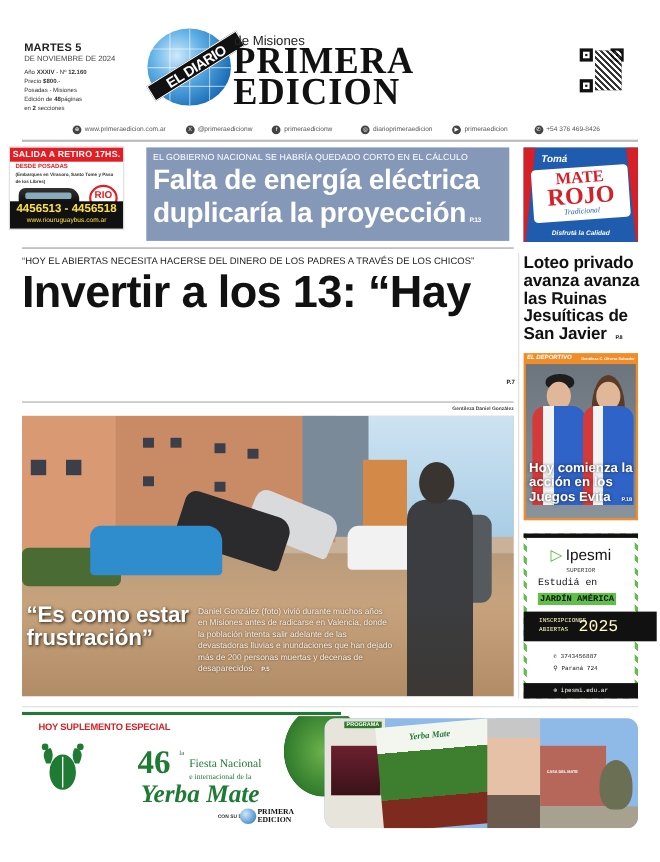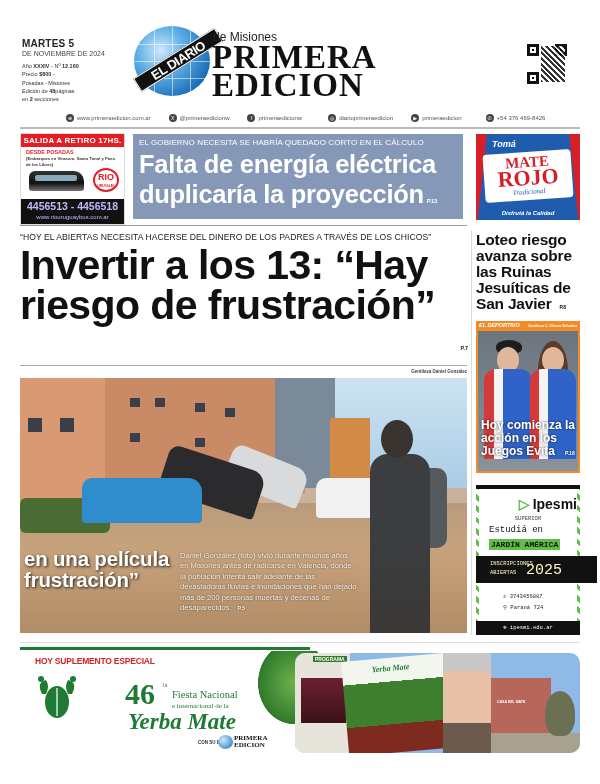--- a/index.html
+++ b/index.html
@@ -28,29 +28,29 @@
 .qr .c{position:absolute;width:12px;height:12px;border:3px solid #111;background:#fff}
 .qr .c::after{content:"";position:absolute;left:2px;top:2px;width:2px;height:2px;background:#111}
 .qr .dots{position:absolute;left:14px;top:2px;width:24px;height:36px;
   background:repeating-linear-gradient(45deg,#111 0 2px,#fff 2px 4px),#111;opacity:.85}
 .social{left:20px;top:111px;width:560px;height:14px;display:flex;align-items:center;gap:0}
 .social .item{display:flex;align-items:center;font-size:6px;color:#555;margin-right:0}
 .social .ico{width:8px;height:8px;border-radius:50%;background:#444;color:#fff;font-size:5px;
   line-height:8px;text-align:center;margin-right:3px}
 .rule{left:20px;top:127px;width:560px;height:2px;background:#bbb}
 
-.bus-ad{left:20px;top:133px;width:105px;height:92px;border:1px solid #ddd;background:#fff;overflow:hidden}
+.bus-ad{left:8px;top:133px;width:105px;height:76px;border:1px solid #ddd;background:#fff;overflow:hidden}
 .bus-head{height:13px;background:#e21d24;color:#fff;font-weight:bold;font-size:8px;line-height:13px;text-align:center;letter-spacing:.2px}
 .bus-from{font-size:5.5px;color:#e21d24;font-weight:bold;padding:2px 0 0 5px}
 .bus-note{font-size:4.2px;color:#333;padding:1px 5px 0 5px;line-height:5.5px;font-weight:bold}
 .bus-img{position:absolute;left:8px;top:37px;width:55px;height:20px;background:linear-gradient(#333,#111 60%,#777);border-radius:6px 10px 3px 3px}
 .bus-img::after{content:"";position:absolute;left:6px;top:4px;width:42px;height:6px;background:#8ab;border-radius:2px}
 .bus-logo{position:absolute;left:72px;top:34px;width:26px;height:24px;border:2px solid #e21d24;border-radius:50%;color:#e21d24;font-weight:bold;font-size:9px;text-align:center;line-height:14px}
 .bus-logo small{display:block;font-size:3.5px;line-height:4px;color:#e21d24}
-.bus-phones{position:absolute;left:0;right:0;bottom:0;height:25px;background:#111;color:#c4b5fd;text-align:center}
+.bus-phones{position:absolute;left:0;right:0;bottom:0;height:25px;background:#111;color:#fde047;text-align:center}
 .bus-phones .ph{font-size:10.5px;font-weight:bold;line-height:14px}
 .bus-phones .url{font-size:6px;line-height:8px}
 .energy{left:133px;top:134px;width:330px;height:85px;background:#8598b8}
 .energy .kicker{position:absolute;left:6px;top:4px;font-size:8px;color:#fff;letter-spacing:.1px}
 .energy .headline{position:absolute;left:6px;top:15px;font-size:25.5px;font-weight:bold;color:#fff;line-height:30px;letter-spacing:-.3px}
 .energy .pg{font-size:6px;font-weight:bold;margin-left:3px}
 .mate-ad{left:476px;top:134px;width:104px;height:86px;background:#1f5cae;overflow:hidden}
 .mate-ad .red1{position:absolute;left:-6px;top:0;width:12px;height:90px;background:#d62027;transform:skewX(-6deg)}
 .mate-ad .red2{position:absolute;right:-6px;top:0;width:12px;height:90px;background:#d62027;transform:skewX(6deg)}
 .mate-ad .toma{position:absolute;left:16px;top:5px;font-size:9px;font-weight:bold;font-style:italic;color:#fff}
@@ -99,21 +99,21 @@
 .sport .cred{position:absolute;right:3px;top:3px;font-size:3.5px;color:#fff;font-weight:bold}
 .kid{position:absolute;border-radius:50% 50% 0 0}
 .kid .face{position:absolute;width:22px;height:26px;border-radius:50%;background:#e1b79a}
 .kid .hair{position:absolute;border-radius:50% 50% 40% 40%}
 .kid .jacket{position:absolute;top:26px;height:90px;border-radius:12px 12px 0 0;background:linear-gradient(90deg,#d43a3a 0 20%,#f4f4f4 20% 40%,#2f63c8 40% 100%)}
 .sport .title{position:absolute;left:5px;top:98px;width:95px;font-size:12px;font-weight:bold;line-height:13px;color:#fff;text-shadow:0 0 3px rgba(0,0,0,.7)}
 .sport .title .pg{font-size:5px;margin-left:10px}
 .ipesmi{left:476px;top:485px;width:104px;height:150px;background:#fff;border:3px solid transparent;
   border-image:repeating-linear-gradient(45deg,#5fbf49 0 4px,#fff 4px 8px) 3}
 .ipesmi .topbar{position:absolute;left:-3px;top:-3px;width:104px;height:4px;background:#111}
-.ipesmi .brand{position:absolute;left:0;right:0;top:8px;text-align:right;font-size:14px;font-weight:bold;color:#111}
+.ipesmi .brand{position:absolute;left:0;right:0;top:8px;text-align:center;font-size:14px;font-weight:normal;color:#111}
 .ipesmi .brand .tri{color:#5fbf49;margin-right:3px}
 .ipesmi .sup{position:absolute;left:0;right:0;top:27px;text-align:center;font-family:"Liberation Mono",monospace;font-size:5.5px;color:#444}
 .ipesmi .est{position:absolute;left:10px;top:37px;font-family:"Liberation Mono",monospace;font-size:9px;color:#111}
 .ipesmi .city{position:absolute;left:10px;top:51px;background:#5fbf49;font-family:"Liberation Mono",monospace;font-size:8px;color:#111;padding:1px 2px;font-weight:bold}
 .ipesmi .insc{position:absolute;left:-3px;top:68px;width:121px;height:27px;background:#111;color:#fef9c3;font-family:Liberation Mono, monospace}
 .ipesmi .insc .l1{position:absolute;left:14px;top:4px;font-size:5.5px}
 .ipesmi .insc .l2{position:absolute;left:14px;top:13px;font-size:5.5px}
 .ipesmi .insc .yr{position:absolute;left:50px;top:7px;font-size:15px;line-height:15px}
 .ipesmi .tel{position:absolute;left:24px;top:105px;font-family:"Liberation Mono",monospace;font-size:5.5px;color:#222}
 .ipesmi .addr{position:absolute;left:24px;top:116px;font-family:"Liberation Mono",monospace;font-size:5.5px;color:#222}
@@ -217,21 +217,21 @@
     <span>RIO</span>
     <small>URUGUAY</small>
   </div>
   <div class="bus-phones">
     <div class="ph">4456513 - 4456518</div>
     <div class="url">www.riouruguaybus.com.ar</div>
   </div>
 </div>
 
 <div class="abs energy">
-  <div class="kicker">EL GOBIERNO NECESITA SE HABRÍA QUEDADO CORTO EN EL CÁLCULO</div>
+  <div class="kicker">EL GOBIERNO NACIONAL SE HABRÍA QUEDADO CORTO EN EL CÁLCULO</div>
   <div class="headline">
     <div>Falta de energía eléctrica</div>
     <div><span>duplicaría la proyección</span><span class="pg">P.13</span></div>
   </div>
 </div>
 
 <div class="abs mate-ad">
   <div class="red1"></div>
     <div class="red2"></div>
   <div class="toma">Tomá</div>
@@ -241,21 +241,20 @@
     <div class="trad">Tradicional</div>
   </div>
   <div class="disfr">Disfrutá la Calidad</div>
 </div>
 
 <div class="abs rule2"></div>
 
 <div class="abs main-kicker">“HOY EL ABIERTAS NECESITA HACERSE DEL DINERO DE LOS PADRES A TRAVÉS DE LOS CHICOS”</div>
 <div class="abs main-title">
   <div>Invertir a los 13: “Hay</div>
-  <div>riesgo de frustración”</div>
 </div>
 <div class="abs main-lead">
   <span class="pg">P.7</span>
 </div>
 <div class="abs rule3"></div>
 <div class="abs credit">Gentileza Daniel González</div>
 
 <div class="abs photo">
   <div class="ph-sky"></div>
   <div class="ph-bld1"></div>
@@ -276,31 +275,31 @@
   <div class="car dark"></div>
   <div class="car blue"></div>
   <div class="car white"></div>
   <div class="person">
       <div class="pack"></div>
       <div class="body"></div>
       <div class="head"></div>
     </div>
   <div class="photo-shade"></div>
   <div class="quote">
-    <div>en una película</div>
+    <div>“Es como estar</div>
     <div>frustración”</div>
   </div>
   <div class="quote-body">
     <span>Daniel González (foto) vivió durante muchos años en Misiones antes de radicarse en Valencia, donde la población intenta salir adelante de las devastadoras lluvias e inundaciones que han dejado más de 200 personas muertas y decenas de desaparecidos.</span><span class="pg">P.5</span>
   </div>
 </div>
 
 <div class="abs vrule"></div>
 <div class="abs loteo">
-  <span>Loteo riesgo avanza sobre las Ruinas Jesuíticas de San Javier</span><span class="pg">P.8</span>
+  <span>Loteo privado avanza avanza las Ruinas Jesuíticas de San Javier</span><span class="pg">P.8</span>
 </div>
 
 <div class="abs sport">
   <div class="label">EL DEPORTIVO</div>
   <div class="cred">Gentileza C. Olivera Salvador</div>
   <div class="inner">
     <div class="kid" style="left:6px;top:12px;width:48px;height:130px">
       <div class="hair" style="left:12px;top:-3px;width:26px;height:14px;background:#1d1d1d"></div>
       <div class="face" style="left:13px;top:4px"></div>
       <div class="jacket" style="left:0;width:48px"></div>

